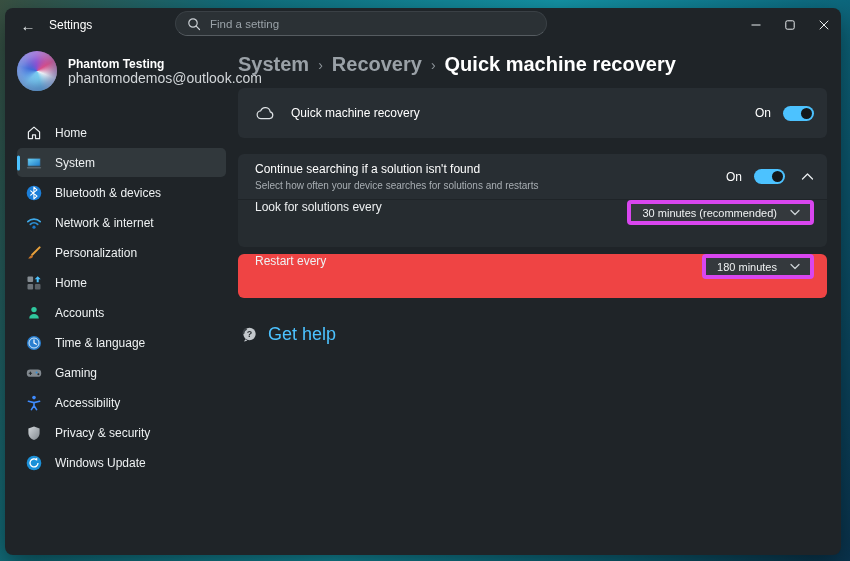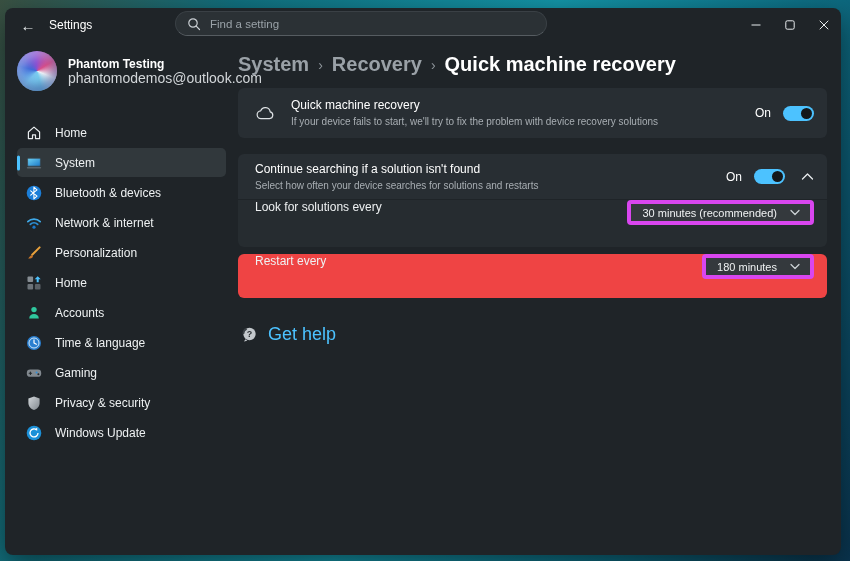--- a/index.html
+++ b/index.html
@@ -216,20 +216,29 @@
             <svg width="16" height="16" viewBox="0 0 16 16">
                 <rect x="0.8" y="4.6" width="14.4" height="7.2" rx="3.4" fill="#82898f"></rect>
                 <path d="M4.4 7v2.4M3.2 8.2h2.4" stroke="#23282c" stroke-width="1.1" stroke-linecap="round"></path>
                 <circle cx="10.6" cy="7.4" r="1" fill="#2f8fd8"></circle>
                 <circle cx="12.4" cy="9.2" r="1" fill="#23282c"></circle>
               </svg>
           </span>
           <span class="nav-label">Gaming</span>
         </div>
 
+        <div class="nav-item">
+          <span class="nav-icon">
+            <svg width="16" height="16" viewBox="0 0 16 16">
+                <circle cx="8" cy="2.6" r="1.8" fill="#3f8cff"></circle>
+                <path d="M2.4 6.2L8 7.6l5.6-1.4M8 7.6v3.2M8 10.8l-2.6 3.8M8 10.8l2.6 3.8" fill="none" stroke="#3f8cff" stroke-width="1.6" stroke-linecap="round" stroke-linejoin="round"></path>
+              </svg>
+          </span>
+          <span class="nav-label">Accessibility</span>
+        </div>
 
         <div class="nav-item">
           <span class="nav-icon">
             <svg width="16" height="16" viewBox="0 0 16 16">
                 <defs>
                   <linearGradient id="shg" x1="0" y1="0" x2="1" y2="1">
                     <stop offset="0" stop-color="#d3d8dc"></stop>
                     <stop offset="1" stop-color="#81888e"></stop>
                   </linearGradient>
                 </defs>
@@ -262,21 +271,20 @@
         </div>
 
         <div class="card card-qmr">
           <span class="card-icon">
             <svg width="21" height="16" viewBox="0 0 21 16">
                 <path d="M6.3 13.6h8.2a3.4 3.4 0 0 0 .7-6.7 4.9 4.9 0 0 0-9.5-1A3.6 3.6 0 0 0 6.3 13.6z" fill="none" stroke="#dfe3e6" stroke-width="1.2" stroke-linejoin="round"></path>
               </svg>
           </span>
           <div class="card-text">
             <div class="card-title">Quick machine recovery</div>
-            <div class="card-desc">If your device fails to start, we'll try to fix the problem with device recovery solutions</div>
           </div>
           <div class="right-ctl">
             <span class="toggle-label">On</span>
             <div class="toggle">
                 <div class="knob"></div>
               </div>
           </div>
         </div>
 
         <div class="card card-expander-head">

